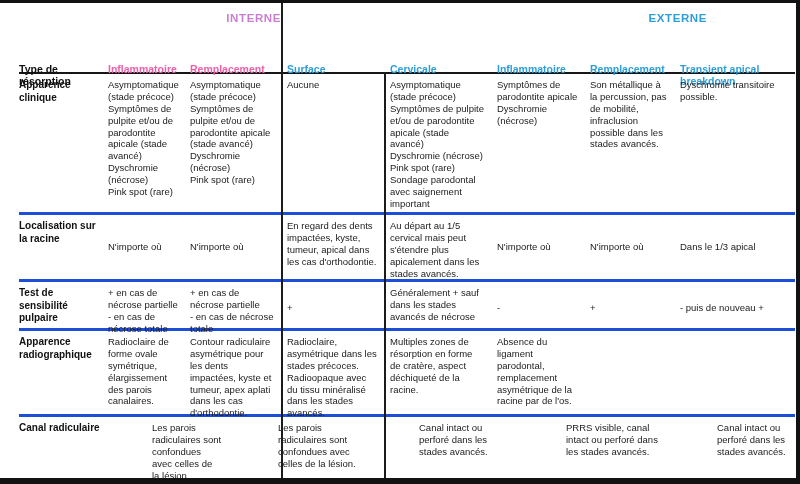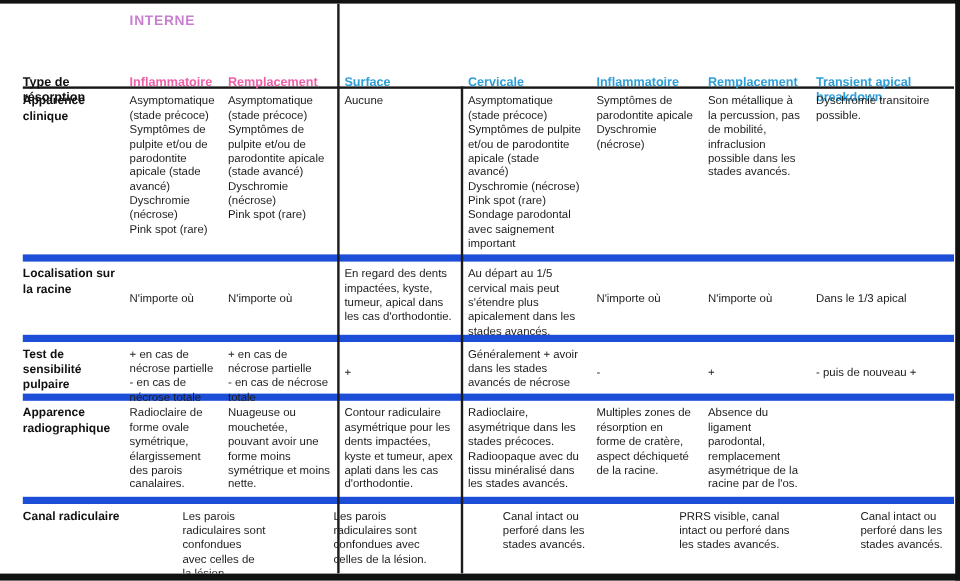--- a/index.html
+++ b/index.html
@@ -12,21 +12,21 @@
     border-right:4px solid #121212;
     border-bottom:6px solid #121212;
     font-family:"Liberation Sans", sans-serif;
     color:#1b1b1b;
     overflow:hidden;
   }
   .content{position:relative;width:796px;height:475px;}
   .group-title{
     position:absolute;top:9px;
     font-size:11.5px;font-weight:bold;letter-spacing:.6px;
-    text-align:left;
+    text-align:right;
   }
   .group-interne{left:108px;width:173px;}
   .group-externe{left:287px;width:420px;}
   .vline{position:absolute;background:#1b1b1b;}
   #divider-main{left:281px;top:0;height:475px;width:2px;}
   #divider-surface{left:384px;top:69px;height:406px;width:1.5px;}
   #header-row{
     position:absolute;top:0;left:19px;width:776px;height:71px;
     box-sizing:border-box;
     display:grid;
@@ -39,21 +39,21 @@
     font-size:10.5px;font-weight:bold;line-height:1.15;
     padding-right:10px;box-sizing:border-box;
   }
   .corner{color:#111;}
   #tbody{position:absolute;top:71px;left:19px;width:776px;}
   .trow{
     display:grid;
     grid-template-columns:89px 82px 97px 103px 107px 93px 90px 115px;
     box-sizing:border-box;
   }
-  .trow + .trow{border-top:6px solid #1d4ed8;}
+  .trow + .trow{border-top:3px solid #1d4ed8;}
   .trow:nth-child(1){height:138px;}
   .trow:nth-child(2){height:67px;}
   .trow:nth-child(3){height:49px;}
   .trow:nth-child(4){height:86px;}
   .trow:nth-child(5){height:64px;gap:44px;}
   .rlabel{
     font-size:10px;font-weight:bold;line-height:1.25;
     padding:5px 8px 0 0;box-sizing:border-box;color:#111;
   }
   .cell{
@@ -66,20 +66,21 @@
   }
 </style>
 </head>
 <body>
 
 <div class="frame">
   <div class="content">
 
     <div class="group-title group-interne" style="color: rgb(201, 127, 208);">INTERNE</div>
 
+    <div class="group-title group-externe" style="color: rgb(46, 158, 216);">EXTERNE</div>
 
     <div id="header-row">
       <div class="hcell corner">Type de résorption</div>
 
     <div class="hcell" style="color: rgb(238, 95, 167);">Inflammatoire</div>
         <div class="hcell" style="color: rgb(238, 95, 167);">Remplacement</div>
         <div class="hcell" style="color: rgb(46, 158, 216);">Surface</div>
         <div class="hcell" style="color: rgb(46, 158, 216);">Cervicale</div>
         <div class="hcell" style="color: rgb(46, 158, 216);">Inflammatoire</div>
         <div class="hcell" style="color: rgb(46, 158, 216);">Remplacement</div>
@@ -119,29 +120,28 @@
           <div class="cell mid">N'importe où</div>
           <div class="cell mid">Dans le 1/3 apical</div>
         </div>
         <div class="trow">
           <div class="rlabel">Test de sensibilité pulpaire</div>
           <div class="cell">+ en cas de nécrose partielle
 - en cas de nécrose totale</div>
           <div class="cell">+ en cas de nécrose partielle
 - en cas de nécrose totale</div>
           <div class="cell mid">+</div>
-          <div class="cell">Généralement + avoir dans les stades avancés de nécrose</div>
+          <div class="cell">Généralement + sauf dans les stades avancés de nécrose</div>
           <div class="cell mid">-</div>
           <div class="cell mid">+</div>
           <div class="cell mid">- puis de nouveau +</div>
         </div>
         <div class="trow">
           <div class="rlabel">Apparence radiographique</div>
           <div class="cell">Radioclaire de forme ovale symétrique, élargissement des parois canalaires.</div>
-          <div class="cell">Nuageuse ou mouchetée, pouvant avoir une forme moins symétrique et moins nette.</div>
           <div class="cell">Contour radiculaire asymétrique pour les dents impactées, kyste et tumeur, apex aplati dans les cas d'orthodontie.</div>
           <div class="cell">Radioclaire, asymétrique dans les stades précoces. Radioopaque avec du tissu minéralisé dans les stades avancés.</div>
           <div class="cell">Multiples zones de résorption en forme de cratère, aspect déchiqueté de la racine.</div>
           <div class="cell">Absence du ligament parodontal, remplacement asymétrique de la racine par de l'os.</div>
         </div>
         <div class="trow">
           <div class="rlabel">Canal radiculaire</div>
           <div class="cell">Les parois radiculaires sont confondues avec celles de la lésion.</div>
           <div class="cell">Les parois radiculaires sont confondues avec celles de la lésion.</div>
           <div class="cell">Canal intact ou perforé dans les stades avancés.</div>

